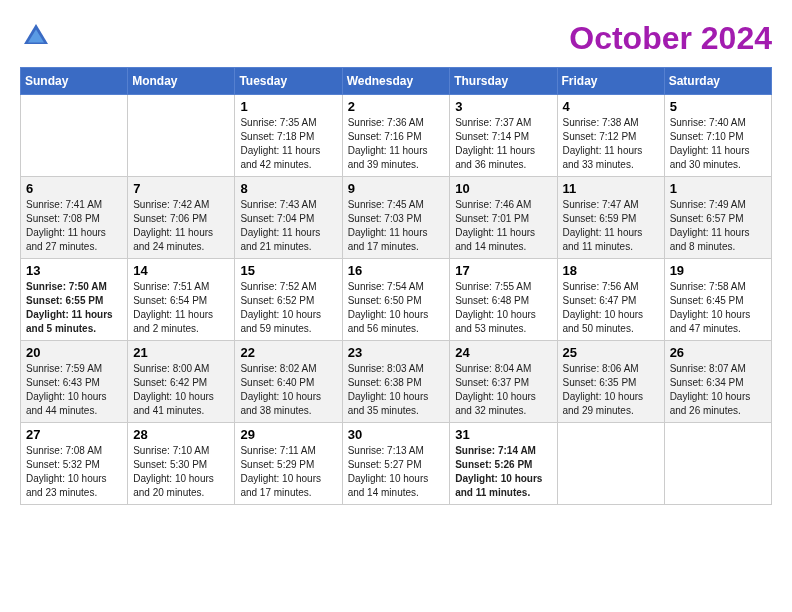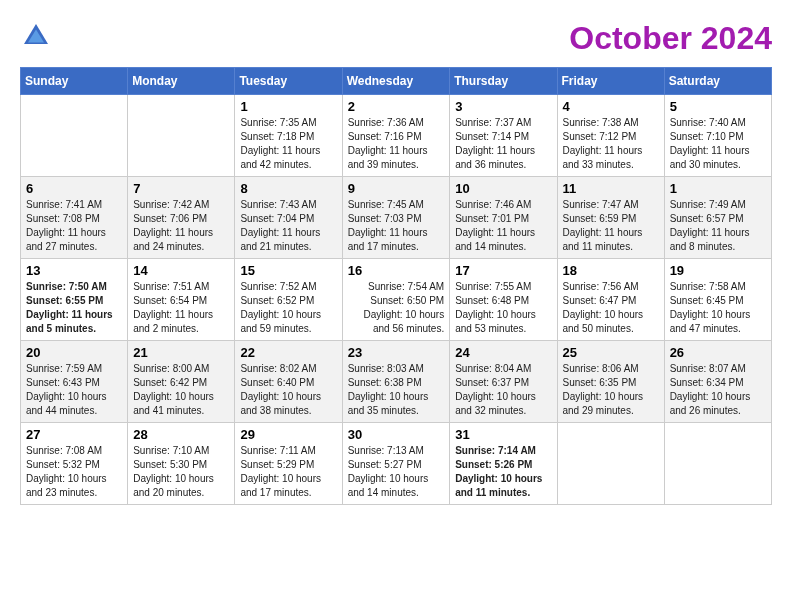--- a/index.html
+++ b/index.html
@@ -208,21 +208,21 @@
 Daylight: 11 hours and 2 minutes.</div>
         </td>
         <td>
           <div class="day-num">15</div>
           <div class="day-info" style="white-space: pre-line;">Sunrise: 7:52 AM
 Sunset: 6:52 PM
 Daylight: 10 hours and 59 minutes.</div>
         </td>
         <td>
           <div class="day-num">16</div>
-          <div class="day-info" style="white-space: pre-line; text-align: right;">Sunrise: 7:54 AM
+          <div class="day-info" style="white-space: pre-line;">Sunrise: 7:54 AM
 Sunset: 6:50 PM
 Daylight: 10 hours and 56 minutes.</div>
         </td>
         <td>
           <div class="day-num">17</div>
           <div class="day-info" style="white-space: pre-line;">Sunrise: 7:55 AM
 Sunset: 6:48 PM
 Daylight: 10 hours and 53 minutes.</div>
         </td>
         <td>

